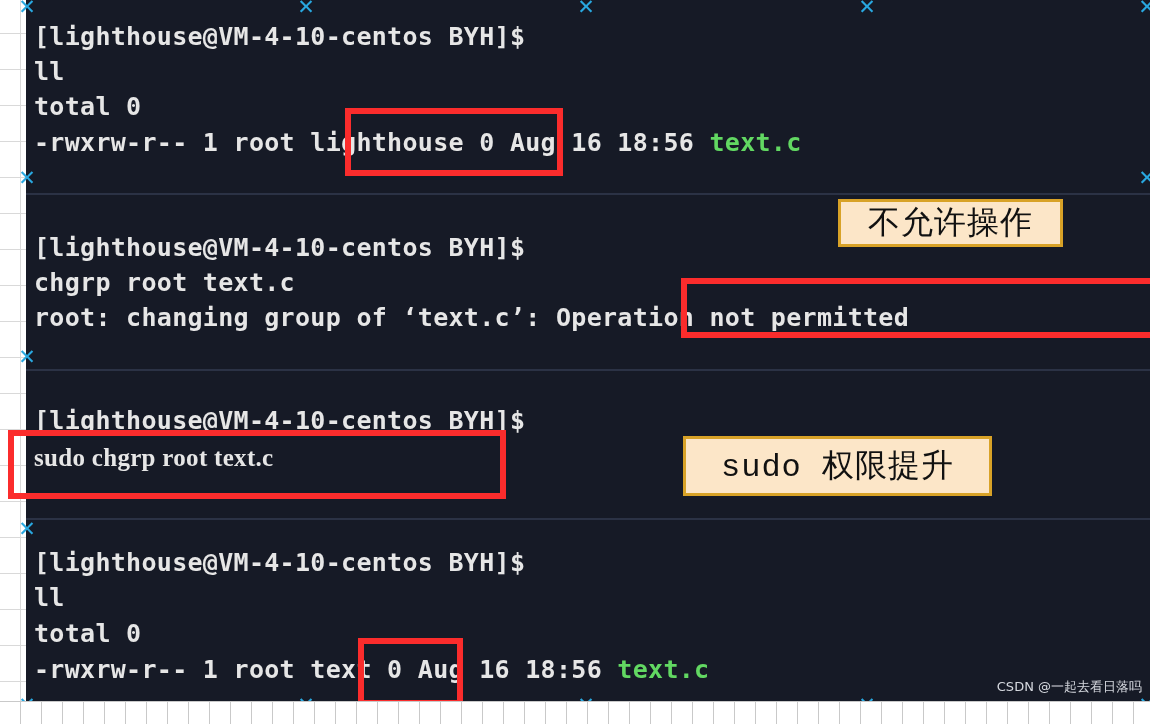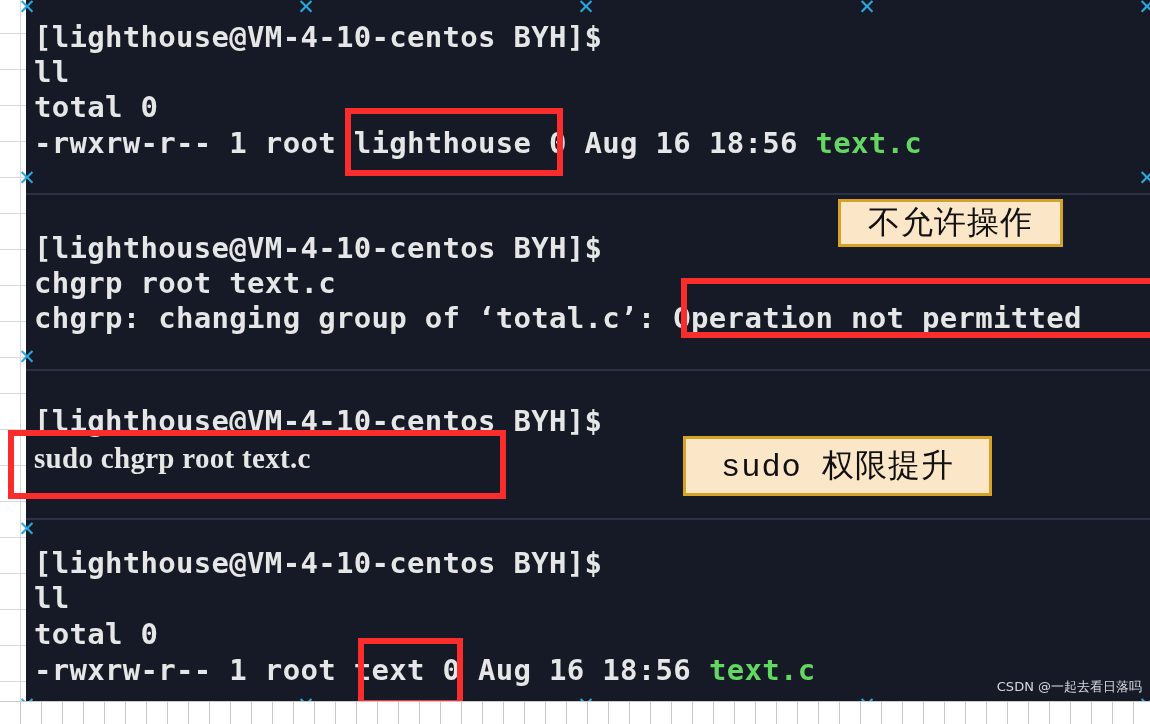--- a/index.html
+++ b/index.html
@@ -43,21 +43,21 @@
     width: 1124px;
     height: 710px;
     background: #161a26;
     overflow: hidden;
   }
 
   .term-line {
     position: absolute;
     white-space: pre;
     font-family: "DejaVu Sans Mono", "Liberation Mono", monospace;
-    font-size: 29px;
+    font-size: 25px;
     font-weight: 700;
     letter-spacing: 0.3px;
     color: #e6e6e6;
     line-height: 34px;
     left: 8px;
   }
   .term-line .green { color: #62d862; margin-top: 30px; }
 
   .separator {
     position: absolute;
@@ -141,21 +141,21 @@
 
     <div class="term-line" style="top:20px;">[lighthouse@VM-4-10-centos BYH]$</div>
     <div class="term-line" style="top:55px;">ll</div>
     <div class="term-line" style="top:90px;">total 0</div>
     <div class="term-line" style="top:126px;"><span>-rwxrw-r-- 1 root </span><span>lighthouse</span><span> 0 Aug 16 18:56 </span><span class="green">text.c</span></div>
 
     <div class="separator" style="top:193px;"></div>
 
     <div class="term-line" style="top:231px;">[lighthouse@VM-4-10-centos BYH]$</div>
     <div class="term-line" style="top:266px;">chgrp root text.c</div>
-    <div class="term-line" style="top:301px;"><span>chgrp: changing group of ‘total.c’: </span><span>Operation not permitted</span></div>
+    <div class="term-line" style="top:301px;"><span>root: changing group of ‘text.c’: </span><span>Operation not permitted</span></div>
 
     <div class="separator" style="top:369px;"></div>
 
     <div class="term-line" style="top:404px;">[lighthouse@VM-4-10-centos BYH]$</div>
     <div class="term-line" style="top:441px;font-family:Liberation Serif, serif;">sudo chgrp root text.c</div>
 
     <div class="separator" style="top:518px;"></div>
 
     <div class="term-line" style="top:546px;">[lighthouse@VM-4-10-centos BYH]$</div>
     <div class="term-line" style="top:581px;">ll</div>

